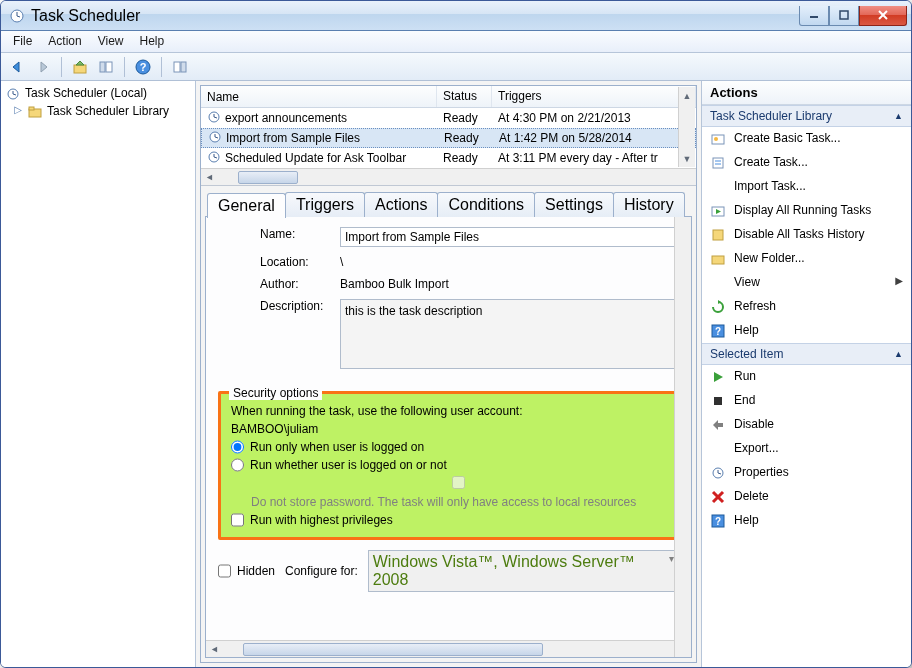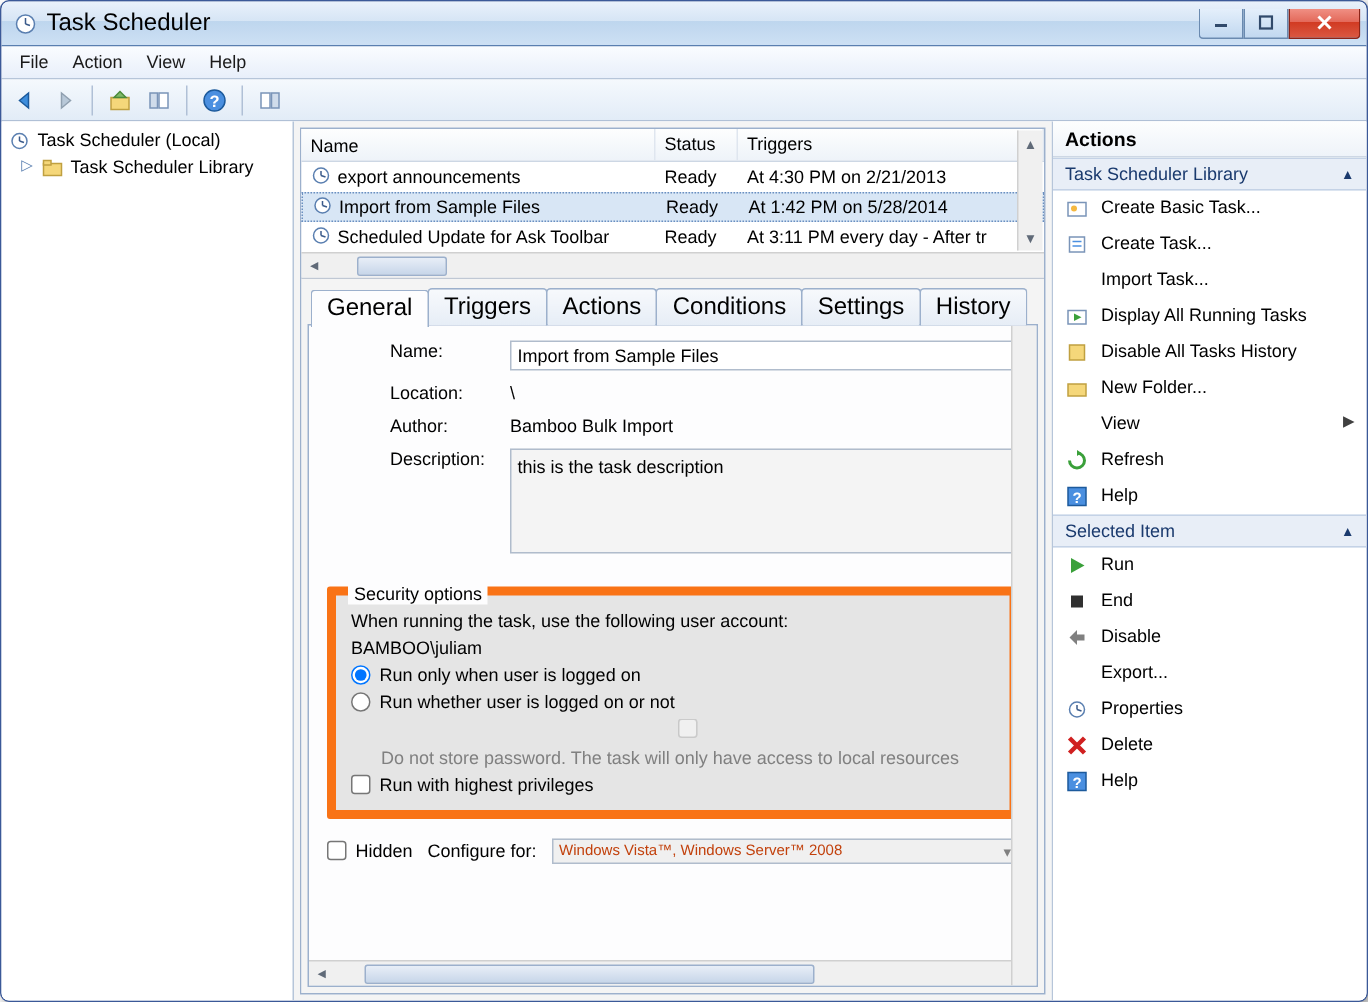--- a/index.html
+++ b/index.html
@@ -54,27 +54,27 @@
 .tabs-area { flex: 1; padding: 6px 4px 4px 4px; background: #f4f4f4; position: relative; overflow:hidden; }
 .tabstrip { display: flex; gap: 0; margin-left: 2px; position: relative; z-index: 2; }
 .tab { padding: 3px 10px; font-size: 16px; background: linear-gradient(to bottom,#f7f9fc,#e6edf6); border: 1px solid #9cb0cc; border-bottom: none; border-radius: 3px 3px 0 0; margin-right: -1px; cursor: default; }
 .tab.active { background: #fdfdfe; position: relative; top: 1px; }
 .tab-panel { border: 1px solid #9cb0cc; background: #fdfdfe; height: calc(100% - 24px); margin-top: -1px; padding: 10px 12px; font-size: 12px; overflow: hidden; position: relative; }
 .form-row { display: flex; margin-bottom: 8px; margin-left: 42px; }
 .form-row .lbl { width: 80px; color: #000; }
 .form-row .val { flex: 1; }
 .form-row input[type=text] { width: 100%; border: 1px solid #b0bccc; padding: 2px 4px; font-size: 12px; background:#fff; }
 .desc-box { width: 100%; height: 70px; border: 1px solid #b0bccc; background: #f4f4f4; padding: 4px; font-size: 12px; resize: none; }
-.groupbox { border: 6px solid #f97316; border-radius: 2px; padding: 10px 10px 6px 10px; margin-top: 19px; position: relative; background:#e5e5e5; }
+.groupbox { border: 3px solid #f97316; border-radius: 2px; padding: 10px 10px 6px 10px; margin-top: 19px; position: relative; background:#bef264; }
 .groupbox .legend { position: absolute; top: -8px; left: 8px; background: #fdfdfe; padding: 0 4px; font-size: 12px; }
 .radio-row, .check-row { display: flex; gap: 6px; margin: 4px 0; font-size: 12px; }
 .radio-row input, .check-row input { margin: 0; }
 .indent { margin-left: 20px; flex-direction: column; }
 .bottom-row { display: flex; align-items: center; gap: 10px; margin-top: 10px; }
-.combo { border: 1px solid #b0bccc; background: #f0f0f0; color: #c2410c; padding: 2px 20px 2px 4px; font-size: 10px; position: relative; flex:1; }
+.combo { border: 1px solid #b0bccc; background: #f0f0f0; color: #4d7c0f; padding: 2px 20px 2px 4px; font-size: 16px; position: relative; flex:1; }
 .combo::after { content: "▾"; position: absolute; right: 4px; top: 2px; color: #808080; font-size: 10px; }
 .panel-hscroll { position:absolute; bottom:0; left:0; right:17px; height:17px; background:#f0f0f0; border-top:1px solid #d0d0d0; display:flex; align-items:center; }
 .panel-hscroll .thumb { width:300px; height:13px; background:linear-gradient(to bottom,#e8eef7,#c7d6e9); border:1px solid #9cb0cc; border-radius:2px; margin-left:20px; }
 .panel-vscroll { position:absolute; right:0; top:0; bottom:0; width:17px; background:#f0f0f0; border-left:1px solid #d0d0d0; }
 
 
 .actions-pane { width: 210px; border-left: 1px solid #b6c5d9; background: #fff; font-size: 12px; display:flex; flex-direction:column; }
 .actions-header { background: linear-gradient(to bottom,#fdfefe,#eef3f9); border-bottom: 1px solid #cdd7e4; padding: 4px 8px; font-weight: bold; font-size: 13px; }
 .actions-body { flex:1; overflow:auto; }
 .actions-group-head { background: #e8eef7; border-top: 1px solid #c4d2e6; border-bottom: 1px solid #c4d2e6; padding: 3px 8px; display: flex; justify-content: space-between; align-items: center; color:#1a3a6e; }

